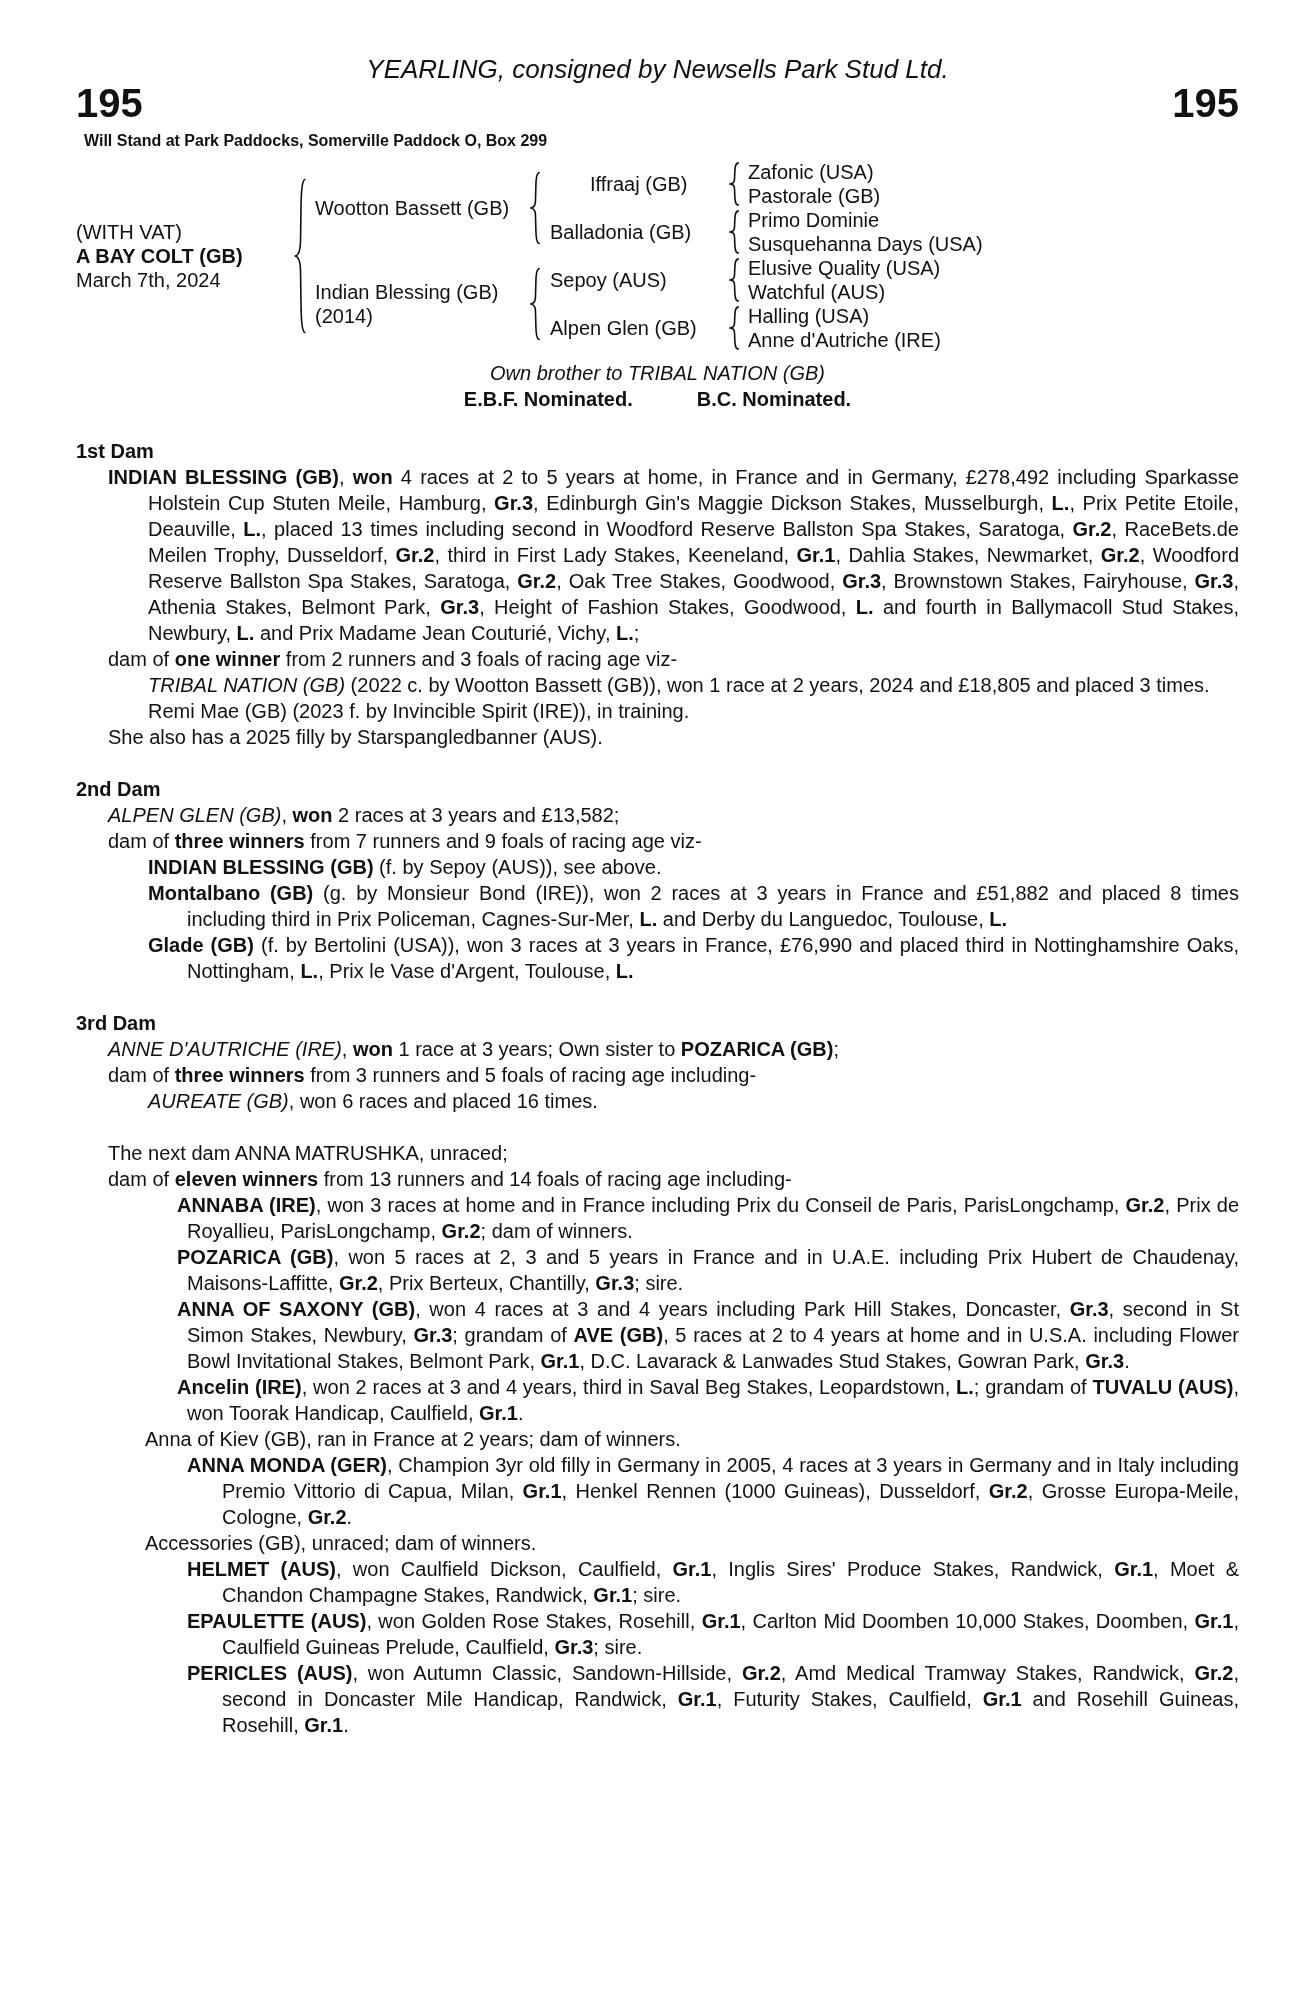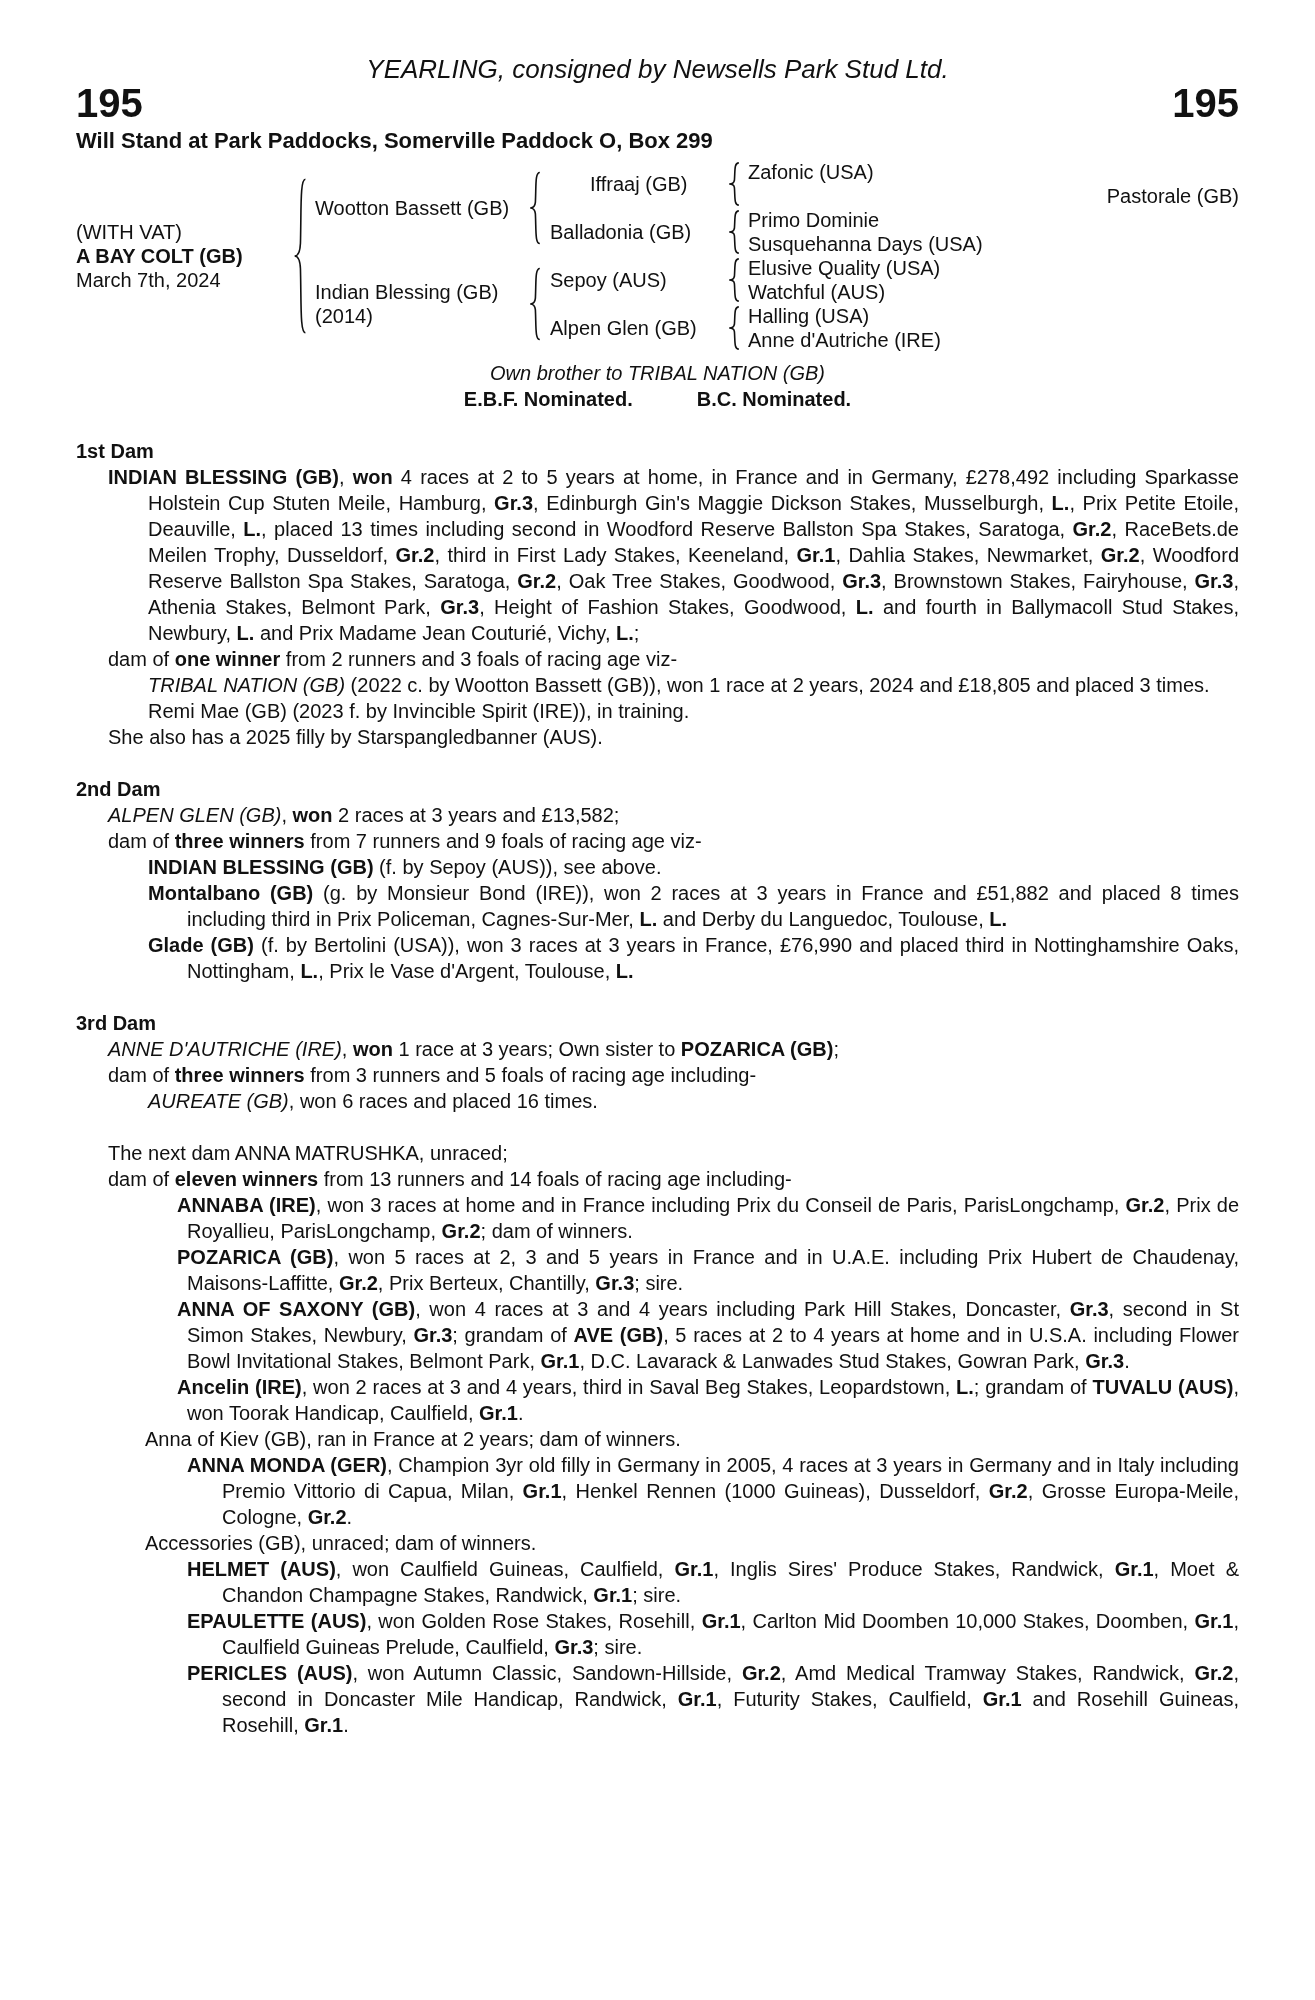--- a/index.html
+++ b/index.html
@@ -15,39 +15,39 @@
   }
   .page { padding: 56px 76px 0 76px; }
 
   .bold { font-weight: 700; }
   .italic { font-style: italic; }
 
   
   .consignor-line { text-align: center; font-style: italic; font-size: 26px; }
   .lot-row { display: flex; justify-content: space-between; align-items: baseline; margin-top: 0px; }
   .lot { font-weight: 700; font-size: 40px; line-height: 42px; }
-  .stand-line { font-weight: 700; font-size: 22px; margin-top: 4px; }
+  .stand-line { font-weight: 700; font-size: 16px; margin-top: 4px; margin-left: 8px; }
 
   
   .pedigree {
     display: grid;
     grid-template-columns: 209px 30px 205px 30px 170px 28px 1fr;
     grid-template-rows: repeat(8, 24px);
     margin-top: 6px;
     white-space: nowrap;
   }
   .ped-info { grid-column: 1; grid-row: 1 / 9; align-self: center; line-height: 24px; }
   .ped-cell { white-space: nowrap; line-height: 24px; }
   .sire-cell { grid-column: 3; grid-row: 1 / 5; align-self: center; }
   .dam-cell  { grid-column: 3; grid-row: 5 / 9; align-self: center; }
   .gp { grid-column: 5; align-self: center; }
   .gp1 { grid-row: 1 / 3; margin-left: 40px; } .gp2 { grid-row: 3 / 5; }
   .gp3 { grid-row: 5 / 7; } .gp4 { grid-row: 7 / 9; }
   .ggp { grid-column: 7; align-self: center; }
-  .ggp1 { grid-row: 1; } .ggp2 { grid-row: 2; text-align: right; } .ggp3 { grid-row: 3; } .ggp4 { grid-row: 4; }
+  .ggp1 { grid-row: 1; } .ggp2 { grid-row: 2; } .ggp3 { grid-row: 3; } .ggp4 { grid-row: 4; }
   .ggp5 { grid-row: 5; } .ggp6 { grid-row: 6; } .ggp7 { grid-row: 7; } .ggp8 { grid-row: 8; }
 
   .brace { position: relative; }
   .brace svg { display: block; width: 100%; height: 100%; }
   .brace.big  { grid-column: 2; grid-row: 1 / 9; padding: 16px 6px; }
   .brace.mid1 { grid-column: 4; grid-row: 1 / 5; padding: 11px 7px; }
   .brace.mid2 { grid-column: 4; grid-row: 5 / 9; padding: 11px 7px; }
   .brace.sm   { grid-column: 6; padding: 2px 6px; }
   .brace.s1 { grid-row: 1 / 3; } .brace.s2 { grid-row: 3 / 5; }
   .brace.s3 { grid-row: 5 / 7; } .brace.s4 { grid-row: 7 / 9; }
@@ -179,19 +179,19 @@
       <section class="pr-section">
         <p class="para" style="padding-left: 0px; text-indent: 0px;"><span>The next dam ANNA MATRUSHKA, unraced;</span></p>
         <p class="para" style="padding-left: 0px; text-indent: 0px;"><span>dam of </span><span class="bold">eleven winners</span><span> from 13 runners and 14 foals of racing age including-</span></p>
         <p class="para" style="padding-left: 79px; text-indent: -10px;"><span class="bold">ANNABA (IRE)</span><span>, won 3 races at home and in France including Prix du Conseil de Paris, ParisLongchamp, </span><span class="bold">Gr.2</span><span>, Prix de Royallieu, ParisLongchamp, </span><span class="bold">Gr.2</span><span>; dam of winners.</span></p>
         <p class="para" style="padding-left: 79px; text-indent: -10px;"><span class="bold">POZARICA (GB)</span><span>, won 5 races at 2, 3 and 5 years in France and in U.A.E. including Prix Hubert de Chaudenay, Maisons-Laffitte, </span><span class="bold">Gr.2</span><span>, Prix Berteux, Chantilly, </span><span class="bold">Gr.3</span><span>; sire.</span></p>
         <p class="para" style="padding-left: 79px; text-indent: -10px;"><span class="bold">ANNA OF SAXONY (GB)</span><span>, won 4 races at 3 and 4 years including Park Hill Stakes, Doncaster, </span><span class="bold">Gr.3</span><span>, second in St Simon Stakes, Newbury, </span><span class="bold">Gr.3</span><span>; grandam of </span><span class="bold">AVE (GB)</span><span>, 5 races at 2 to 4 years at home and in U.S.A. including Flower Bowl Invitational Stakes, Belmont Park, </span><span class="bold">Gr.1</span><span>, D.C. Lavarack &amp; Lanwades Stud Stakes, Gowran Park, </span><span class="bold">Gr.3</span><span>.</span></p>
         <p class="para" style="padding-left: 79px; text-indent: -10px;"><span class="bold">Ancelin (IRE)</span><span>, won 2 races at 3 and 4 years, third in Saval Beg Stakes, Leopardstown, </span><span class="bold">L.</span><span>; grandam of </span><span class="bold">TUVALU (AUS)</span><span>, won Toorak Handicap, Caulfield, </span><span class="bold">Gr.1</span><span>.</span></p>
         <p class="para" style="padding-left: 37px; text-indent: 0px;"><span>Anna of Kiev (GB), ran in France at 2 years; dam of winners.</span></p>
         <p class="para" style="padding-left: 114px; text-indent: -35px;"><span class="bold">ANNA MONDA (GER)</span><span>, Champion 3yr old filly in Germany in 2005, 4 races at 3 years in Germany and in Italy including Premio Vittorio di Capua, Milan, </span><span class="bold">Gr.1</span><span>, Henkel Rennen (1000 Guineas), Dusseldorf, </span><span class="bold">Gr.2</span><span>, Grosse Europa-Meile, Cologne, </span><span class="bold">Gr.2</span><span>.</span></p>
         <p class="para" style="padding-left: 37px; text-indent: 0px;"><span>Accessories (GB), unraced; dam of winners.</span></p>
-        <p class="para" style="padding-left: 114px; text-indent: -35px;"><span class="bold">HELMET (AUS)</span><span>, won Caulfield Guineas, Caulfield, </span><span class="bold">Gr.1</span><span>, Inglis Sires' Produce Stakes, Randwick, </span><span class="bold">Gr.1</span><span>, Moet &amp; Chandon Champagne Stakes, Randwick, </span><span class="bold">Gr.1</span><span>; sire.</span></p>
+        <p class="para" style="padding-left: 114px; text-indent: -35px;"><span class="bold">HELMET (AUS)</span><span>, won Caulfield Dickson, Caulfield, </span><span class="bold">Gr.1</span><span>, Inglis Sires' Produce Stakes, Randwick, </span><span class="bold">Gr.1</span><span>, Moet &amp; Chandon Champagne Stakes, Randwick, </span><span class="bold">Gr.1</span><span>; sire.</span></p>
         <p class="para" style="padding-left: 114px; text-indent: -35px;"><span class="bold">EPAULETTE (AUS)</span><span>, won Golden Rose Stakes, Rosehill, </span><span class="bold">Gr.1</span><span>, Carlton Mid Doomben 10,000 Stakes, Doomben, </span><span class="bold">Gr.1</span><span>, Caulfield Guineas Prelude, Caulfield, </span><span class="bold">Gr.3</span><span>; sire.</span></p>
         <p class="para" style="padding-left: 114px; text-indent: -35px;"><span class="bold">PERICLES (AUS)</span><span>, won Autumn Classic, Sandown-Hillside, </span><span class="bold">Gr.2</span><span>, Amd Medical Tramway Stakes, Randwick, </span><span class="bold">Gr.2</span><span>, second in Doncaster Mile Handicap, Randwick, </span><span class="bold">Gr.1</span><span>, Futurity Stakes, Caulfield, </span><span class="bold">Gr.1</span><span> and Rosehill Guineas, Rosehill, </span><span class="bold">Gr.1</span><span>.</span></p>
       </section>
     </div>
 
 </div>
 
 </body></html>

